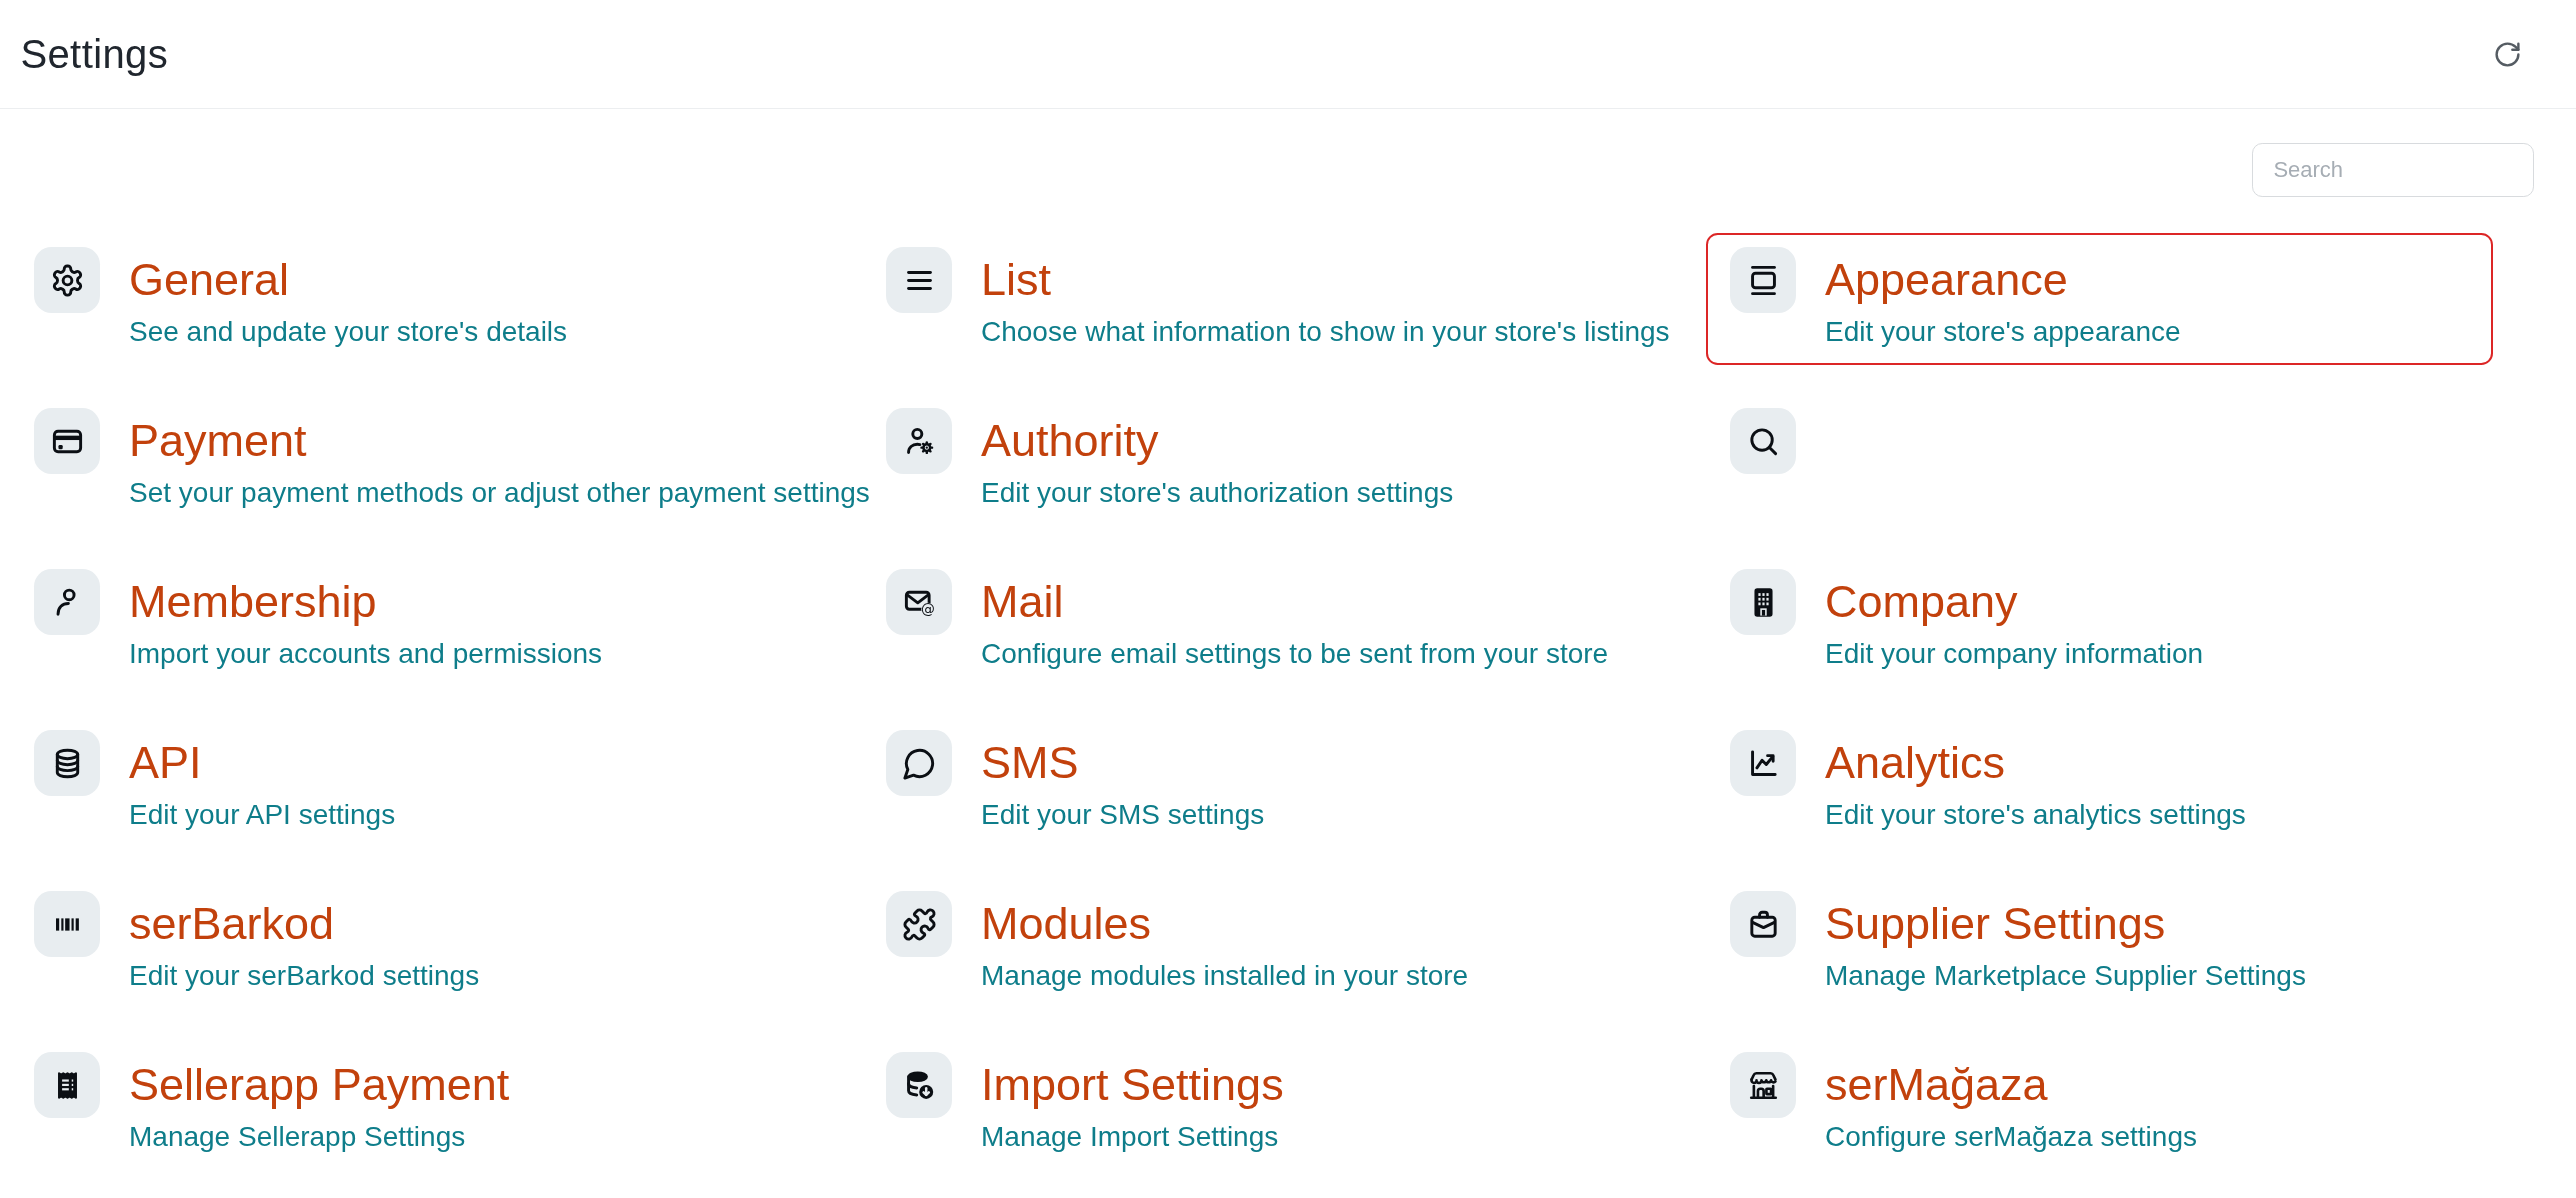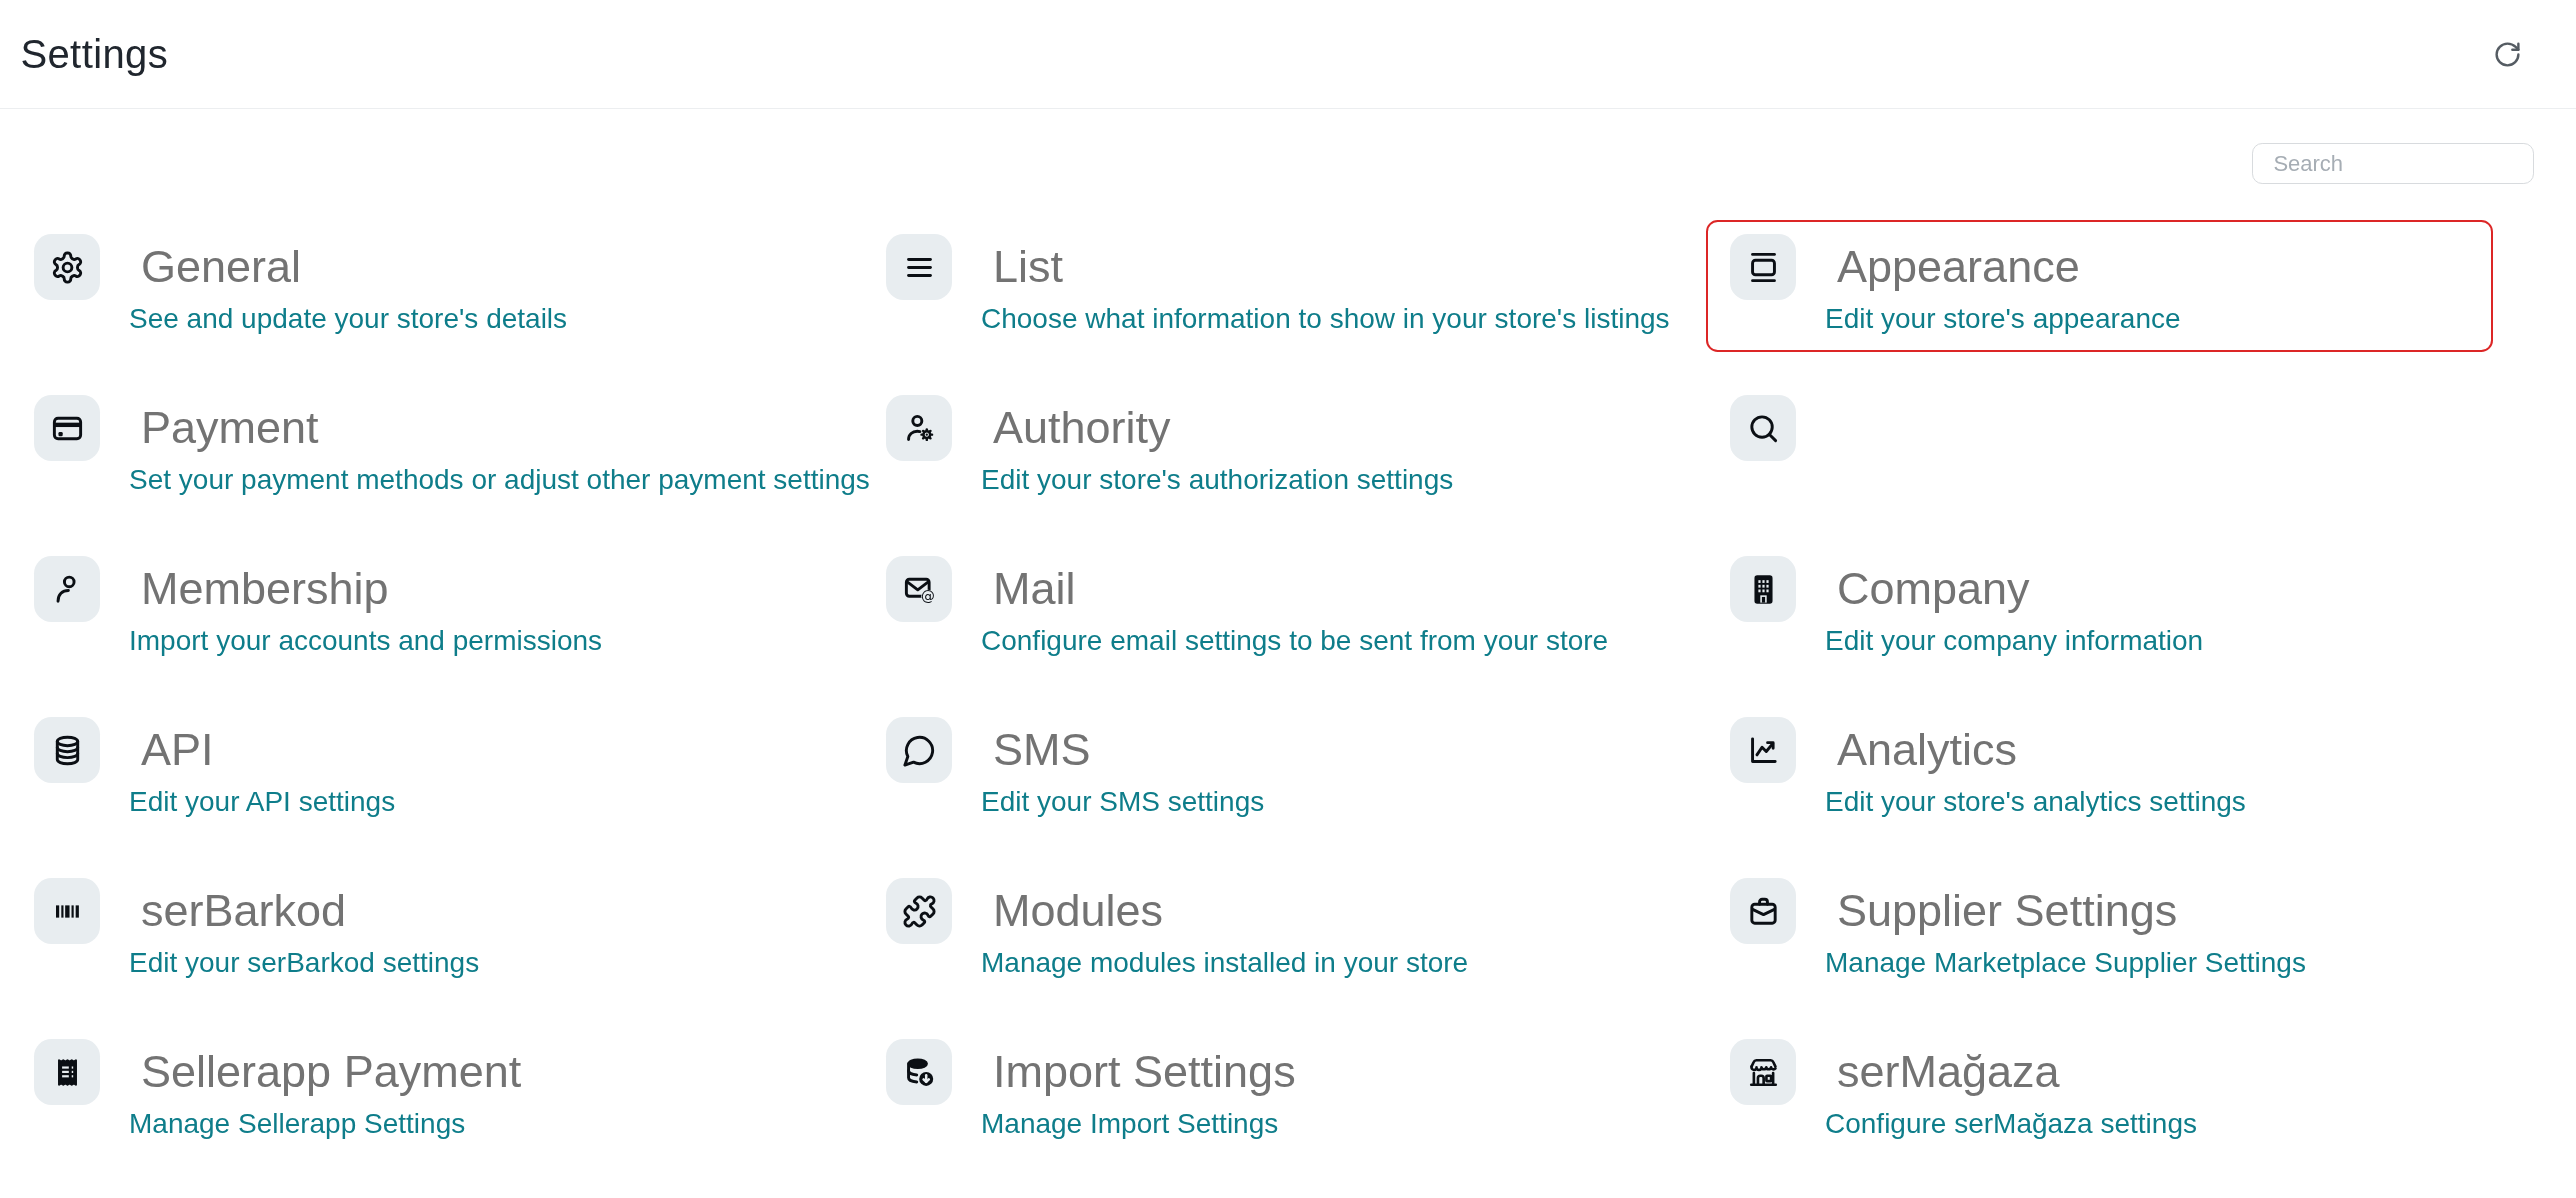--- a/index.html
+++ b/index.html
@@ -13,39 +13,39 @@
   .header {
     height:109px; display:flex; align-items:center; justify-content:space-between;
     padding:0 45px 0 20.4px; border-bottom:1.5px solid #eceef0; background:#fff;
   }
   .header .page-title { font-size:40px; font-weight:400; color:#20262e; letter-spacing:0.4px; }
   .refresh-btn { width:38px; height:38px; border:none; background:transparent; color:#555c63; cursor:pointer; padding:0; }
   .refresh-btn svg { width:29px; height:29px; display:block; }
   
   .toolbar { display:flex; justify-content:flex-end; margin-top:34px; padding-right:42px; }
   .search-box input {
-    width:282px; height:41px; border:1.5px solid #d8dbde; border-radius:10.2px;
+    width:282px; height:54px; border:1.5px solid #d8dbde; border-radius:10.2px;
     font-size:22px; padding:0 20.4px; color:#333; outline:none;
     font-family:"Liberation Sans", sans-serif;
   }
   .search-box input::placeholder { color:#a6adb4; }
   
   .grid {
     margin:50px 0 0 34px;
     display:grid;
     grid-template-columns:852px 844px auto;
     grid-auto-rows:161px;
   }
   .card { position:relative; display:flex; align-items:flex-start; gap:29px; width:max-content; cursor:pointer; }
   .iconbox {
     width:66px; height:66px; flex:none; border-radius:17.5px; background:#e8edf0;
     display:flex; align-items:center; justify-content:center; color:#0b0f14;
   }
   .iconbox svg { width:35px; height:35px; display:block; }
-  .title { font-size:45px; line-height:66px; color:#737373; white-space:nowrap;margin-left:12px; }
+  .title { font-size:45px; line-height:66px; color:#c2410c; white-space:nowrap; }
   .desc  { font-size:28px; margin-top:2.9px; color:#0e7d8a; text-decoration:none; display:inline-block; white-space:nowrap; }
   .hl {
     position:absolute; left:-24px; top:-14px; width:787px; height:132px;
     border:2.9px solid #dc2626; border-radius:11.7px; pointer-events:none;
   }
 </style>
 </head>
 <body>
 
 <div class="header">

